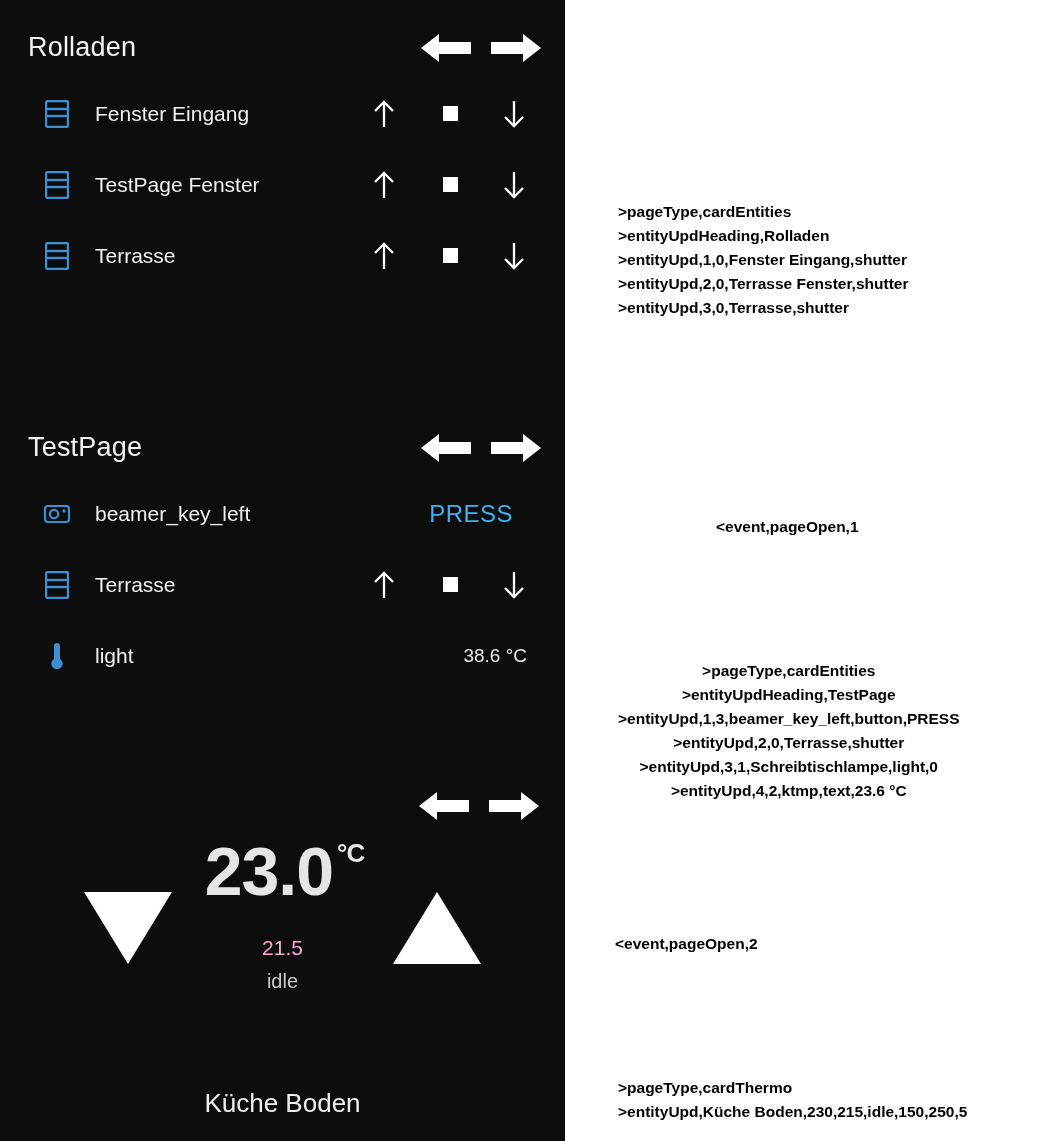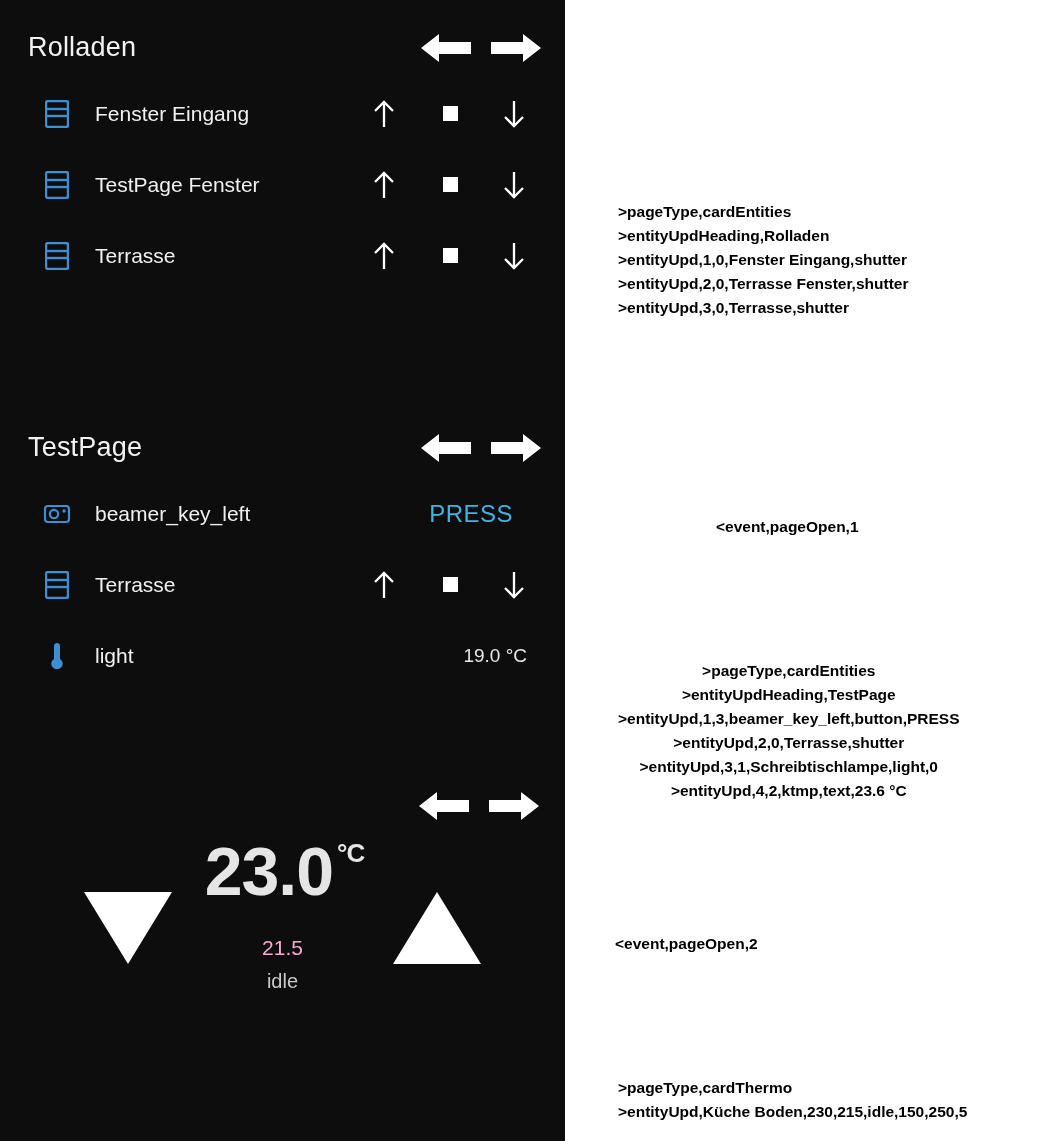--- a/index.html
+++ b/index.html
@@ -434,21 +434,21 @@
       </div>
 
 
       <div class="row">
         <div class="row-icon">
           <svg width="18" height="30" viewBox="0 0 18 30">
               <path d="M9 2 C7 2 6 3.4 6 5 L6 18 C4.3 19 3.3 20.8 3.3 22.7 C3.3 25.8 5.8 28 9 28 C12.2 28 14.7 25.8 14.7 22.7 C14.7 20.8 13.7 19 12 18 L12 5 C12 3.4 11 2 9 2 Z" fill="#3d8fd4"></path>
             </svg>
         </div>
         <div class="row-label">light</div>
-        <div class="value-label">19.0 °C</div>
+        <div class="value-label">38.6 °C</div>
       </div>
     </div>
 
     <div class="page page-3">
       <div class="thermo">
         <div class="thermo-arrows arrows">
           <div class="arrow arrow-left">
             <svg width="50" height="36" viewBox="0 0 50 36">
                 <polygon points="0,18 18,4 18,12 50,12 50,24 18,24 18,32" fill="#ffffff"></polygon>
               </svg>
@@ -461,20 +461,21 @@
         </div>
 
         <div class="thermo-main">
           <div class="tri tri-down"></div>
           <div class="tri tri-up"></div>
           <div class="big-temp"><span>23.0</span><span class="unit">°C</span></div>
           <div class="target-temp">21.5</div>
           <div class="thermo-state">idle</div>
         </div>
 
+        <div class="thermo-name">Küche Boden</div>
       </div>
     </div>
   </div>
 
   <div class="log">
     <div class="log-block blk-1">
       <div class="log-gap"></div>
       <div class="log-lines">&gt;pageType,cardEntities
 &gt;entityUpdHeading,Rolladen
 &gt;entityUpd,1,0,Fenster Eingang,shutter

